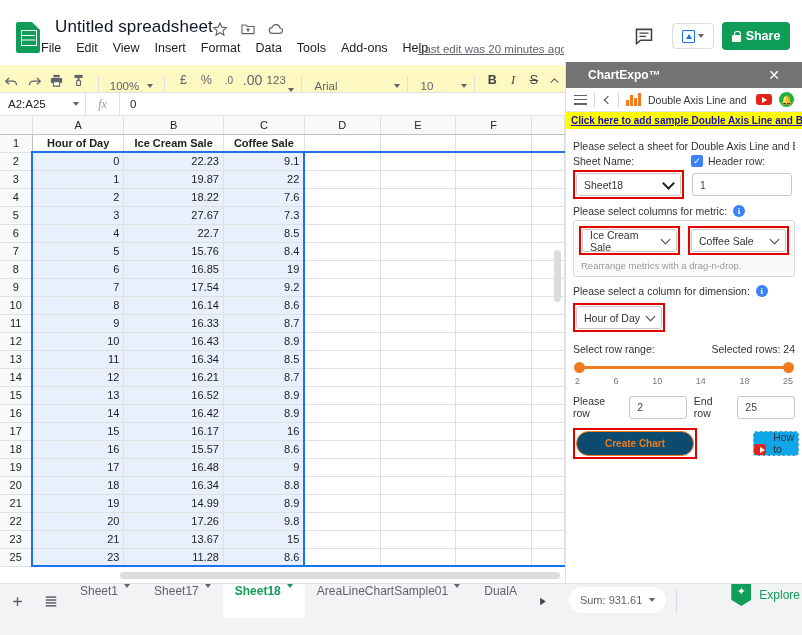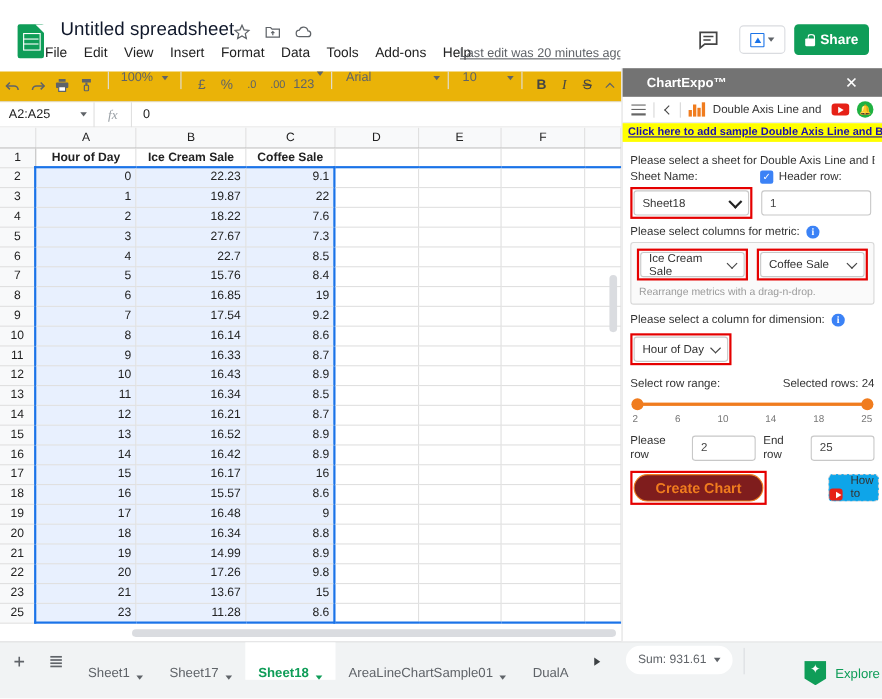--- a/index.html
+++ b/index.html
@@ -69,22 +69,22 @@
     background: #fff; border-radius: 1px;
   }
   .lock-ico::after {
     content: ""; position: absolute; left: 2px; top: 0; width: 5px; height: 5px;
     border: 1.5px solid #fff; border-bottom: none; border-radius: 3px 3px 0 0;
   }
 
   
   .toolbar {
     position: absolute; left: 0; top: 65px; width: 565px; height: 28px;
-    background: #eab308; border-bottom: 1px solid #e0e0e0;
-    display: flex; align-items: flex-start; gap: 0px;
+    background: #fef9c3; border-bottom: 1px solid #e0e0e0;
+    display: flex; align-items: flex-end; gap: 0px;
   }
   .tb-item { display: flex; align-items: center; justify-content: center; height: 24px; color: #5f6368; }
   .tb-sep { width: 1px; height: 16px; background: #e0e0e0; margin: 0 7px; }
   .tb-txt { font-size: 11.5px; color: #5f6368; }
   .zoom-box { display: flex; align-items: center; gap: 8px; padding: 0 4px; }
   .font-box { display: flex; align-items: center; width: 96px; justify-content: space-between; padding-left: 6px; }
   .size-box { display: flex; align-items: center; width: 55px; justify-content: space-between; padding-left: 6px; }
 
   
   .fbar {
@@ -135,34 +135,34 @@
 
   
   .bottombar {
     position: absolute; left: 0; top: 583px; width: 802px; height: 52px;
     background: #f1f3f4; border-top: 1px solid #e0e0e0; display: flex; align-items: flex-start;
   }
   .btn-add, .btn-all {
     width: 34px; height: 34px; display: flex; align-items: center; justify-content: center; color: #5f6368;
   }
   .sheet-tab {
-    height: 34px; display: flex; align-items: flex-end; gap: 6px; padding: 0 12px;
+    height: 34px; display: flex; align-items: flex-start; gap: 6px; padding: 0 12px;
     font-size: 12px; color: #5f6368; white-space: nowrap;
   }
   .sheet-tab.active { background: #fff; color: #0f9d58; font-weight: bold; }
   .sheet-tab .caret-dn { border-top-color: #5f6368; }
   .sheet-tab.active .caret-dn { border-top-color: #0f9d58; }
   .tab-arrow { width: 28px; height: 34px; display: flex; align-items: center; justify-content: center; }
   .sum-box {
     margin-left: 12px; margin-top: 3px; height: 26px; background: #fff; border-radius: 14px;
     display: flex; align-items: center; gap: 7px; padding: 0 11px; font-size: 11px; color: #5f6368;
   }
   .bsep { width: 1px; height: 24px; background: #dadce0; margin: 5px 0 0 10px; }
   .explore {
-    display: flex; align-items: center; gap: 8px; margin-left: 12px; margin-top: 17px;
+    display: flex; align-items: center; gap: 8px; margin-left: 12px; margin-top: 0;
     font-size: 12px; color: #0f9d58; padding-left: 42px;
   }
   .explore-ico {
     width: 20px; height: 22px; background: #0f9d58; position: relative;
     clip-path: polygon(0 0, 100% 0, 100% 72%, 50% 100%, 0 72%);
   }
   .explore-ico::after {
     content: "✦"; position: absolute; left: 0; top: 1px; width: 20px; text-align: center;
     color: #fff; font-size: 11px;
   }
@@ -239,22 +239,22 @@
   }
   .metric-hint { font-size: 9.5px; color: #9a9a9a; margin-top: 5px; padding-left: 2px; }
   .slider-wrap { margin-top: 7px; position: relative; height: 12px; }
   .slider-track { position: absolute; left: 6px; right: 6px; top: 4px; height: 3px; background: #f07c1e; }
   .knob {
     position: absolute; top: 0; width: 11px; height: 11px; border-radius: 50%; background: #f07c1e;
   }
   .slider-ticks { display: flex; justify-content: space-between; font-size: 9px; color: #777; margin-top: 2px; padding: 0 2px; }
   .create-btn {
     height: 25px; border: 1.6px solid #f07c1e; border-radius: 13px; color: #f07c1e;
-    font-size: 13px; font-weight: bold; display: flex; align-items: center; justify-content: center;
-    background: #7f1d1d; width: 118px;
+    font-size: 10px; font-weight: bold; display: flex; align-items: center; justify-content: center;
+    background: #0c4a6e; width: 118px;
   }
   .howto-btn {
     height: 25px; border: 1.4px dashed #cfcfcf; border-radius: 4px; display: flex; align-items: flex-end;
     justify-content: center; gap: 7px; font-size: 10.5px; color: #333; width: 80px; background: #0ea5e9; margin-left: 44px;
   }
 </style>
 </head>
 <body>
 
 <div id="app">
@@ -331,21 +331,21 @@
     </span>
     <span class="tb-sep"></span>
     <span class="zoom-box">
       <span class="tb-txt">100%</span>
       <span class="caret-dn"></span>
     </span>
     <span class="tb-sep"></span>
     <span class="tb-item tb-txt" style="width:24px;font-size:12.5px">£</span>
     <span class="tb-item tb-txt" style="width:24px;font-size:12.5px">%</span>
     <span class="tb-item tb-txt" style="width:24px;font-size:10px">.0</span>
-    <span class="tb-item tb-txt" style="width:26px;font-size:10px">.00</span>
+    <span class="tb-item tb-txt" style="width:26px;font-size:14px">.00</span>
     <span class="tb-item tb-txt" style="width:24px">123</span>
     <span class="caret-dn"></span>
     <span class="tb-sep"></span>
     <span class="font-box">
       <span class="tb-txt">Arial</span>
       <span class="caret-dn"></span>
     </span>
     <span class="tb-sep"></span>
     <span class="size-box">
       <span class="tb-txt">10</span>

